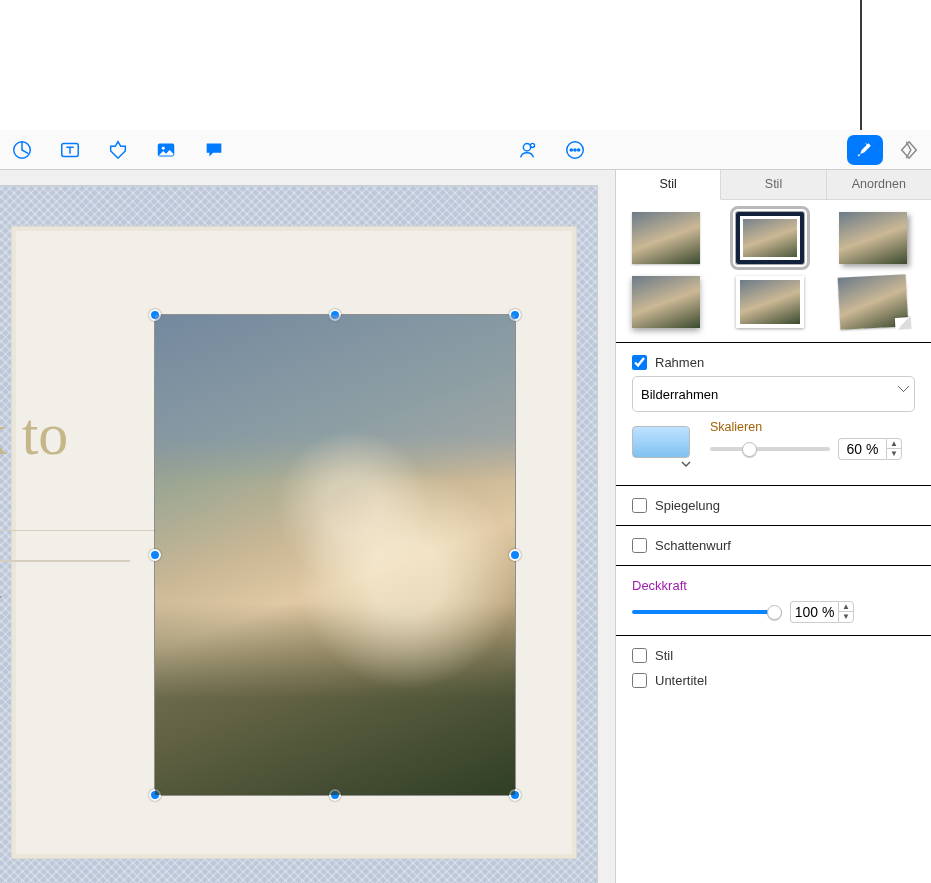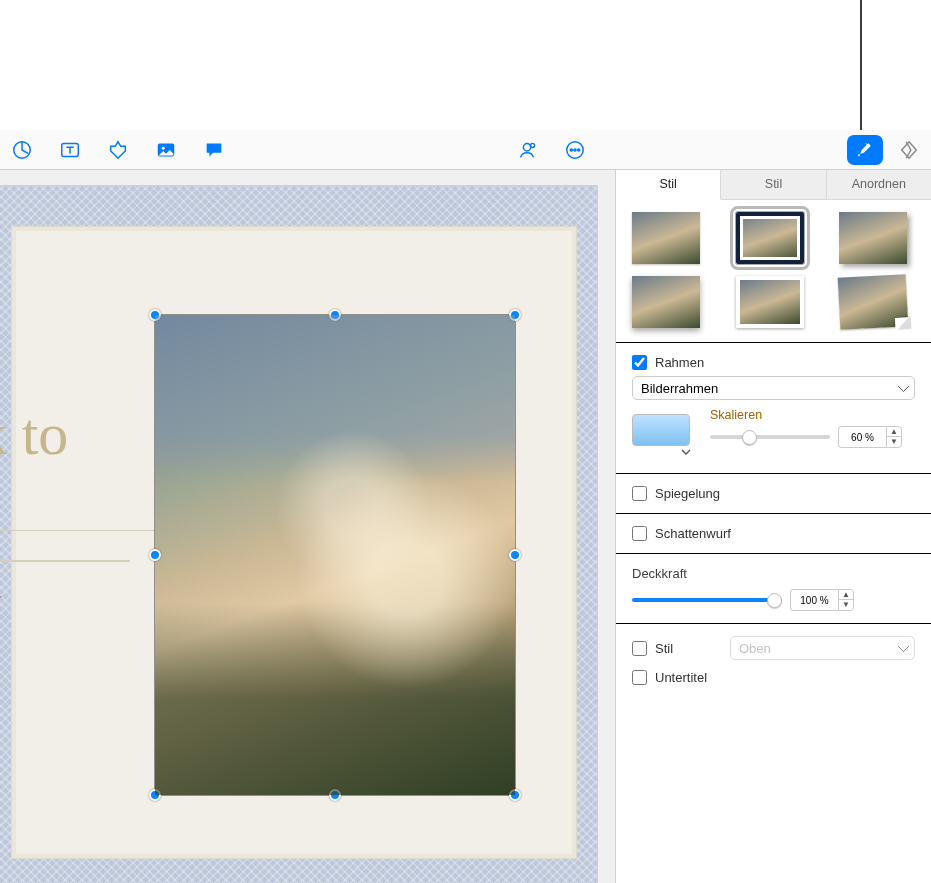--- a/index.html
+++ b/index.html
@@ -73,37 +73,37 @@
   .thumb.sel { outline:3px solid #b9b9b9; outline-offset:3px; border-radius:2px; }
   .thumb.shadow3 { box-shadow: 3px 3px 5px rgba(0,0,0,.35); }
   .thumb.pol { border:4px solid #fff; box-shadow:0 1px 3px rgba(0,0,0,.35); }
   .thumb.curl::after{content:"";position:absolute;right:-3px;bottom:-3px;width:16px;height:12px;background:linear-gradient(135deg,#fff 50%,#ddd 50%);box-shadow:-1px -1px 1px rgba(0,0,0,.15);} 
 
   .section { border-top:1px solid #000000; padding:12px 16px; }
   .row { display:flex; align-items:center; gap:8px; }
   .row + .row { margin-top:10px; }
   label.cb { display:flex; align-items:center; gap:8px; cursor:pointer; }
   input[type=checkbox]{ width:15px;height:15px; accent-color:#007aff;}
-  select.popup { flex:1; height:24px; border:1px solid #ccc; border-radius:5px; background:#fff; padding:0 22px 0 8px; font-size:13px;
+  select.popup { flex:1; height:36px; border:1px solid #ccc; border-radius:5px; background:#fff; padding:0 22px 0 8px; font-size:13px;
     appearance:none; background-image: linear-gradient(45deg,transparent 48%,#666 48% 56%,transparent 56%),linear-gradient(-45deg,transparent 48%,#666 48% 56%,transparent 56%);
     background-position: right 10px top 9px, right 5px top 9px; background-size:6px 6px; background-repeat:no-repeat;
   }
   .colorwell { width:58px; height:32px; border:1px solid #bbb; border-radius:4px; background:linear-gradient(#bfe2ff,#7fc1f2); margin-top:6px;}
   .scale-label{ font-size:12.5px; color:#a16207; margin-bottom:4px;}
   .mini-slider{ width:120px; }
   input[type=range]{ -webkit-appearance:none; height:4px; background:#d6d6d6; border-radius:2px; outline:none; }
   input[type=range]::-webkit-slider-thumb{ -webkit-appearance:none; width:15px;height:15px;border-radius:50%;background:#fff;border:1px solid #bcbcbc; box-shadow:0 1px 1px rgba(0,0,0,.2);}
   input[type=range].blue { background: linear-gradient(to right,#0a84ff 0%,#0a84ff var(--val,100%), #d6d6d6 var(--val,100%)); }
   .stepper { display:flex; align-items:center; }
-  .stepper input { width:48px; height:22px; border:1px solid #ccc; border-right:none; border-radius:4px 0 0 4px; text-align:center; font-size:10px;}
+  .stepper input { width:48px; height:22px; border:1px solid #ccc; border-right:none; border-radius:4px 0 0 4px; text-align:center; font-size:14px;}
   .stepper .arrows { display:flex; flex-direction:column; border:1px solid #ccc; border-radius:0 4px 4px 0; }
   .stepper .arrows span{ width:14px;height:10px; font-size:8px; line-height:9px; text-align:center; color:#555; cursor:pointer;}
   .stepper .arrows span:first-child{border-bottom:1px solid #ccc;}
   .small-caret { width:12px; height:12px; }
-  .section h4{ font-size:13px; font-weight:400; color:#404040; margin-bottom:8px;}
+  .section h4{ font-size:13px; font-weight:400; color:#a21caf; margin-bottom:8px;}
   .disabled { color:#aaa; }
   .big-slider { width:150px; }
 </style>
 </head>
 <body>
 
 <div class="callout"></div>
 
 <div class="toolbar">
   <div class="group-left">
@@ -269,23 +269,20 @@
         </div>
       </div>
     </div>
 
     <div class="section">
       <div class="row">
         <label class="cb" style="width:90px;">
           <input type="checkbox" style="">
           <span>Stil</span>
         </label>
-        <select class="popup disabled" disabled="" style="color:#aaa;">
-          <option>Oben</option>
-        </select>
       </div>
       <div class="row">
         <label class="cb">
           <input type="checkbox" style="">
           <span>Untertitel</span>
         </label>
       </div>
     </div>
 
   </div>

